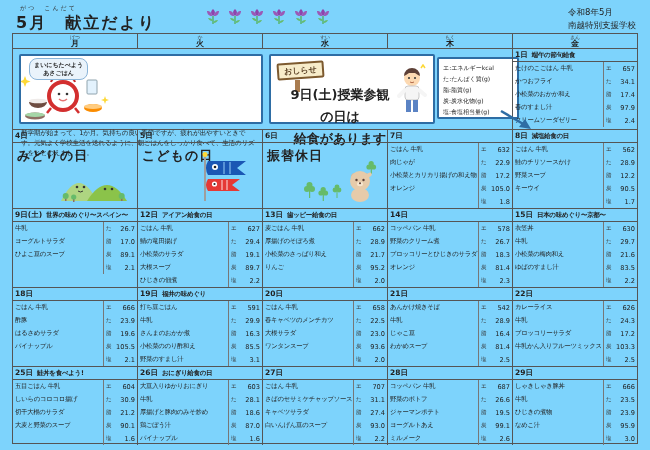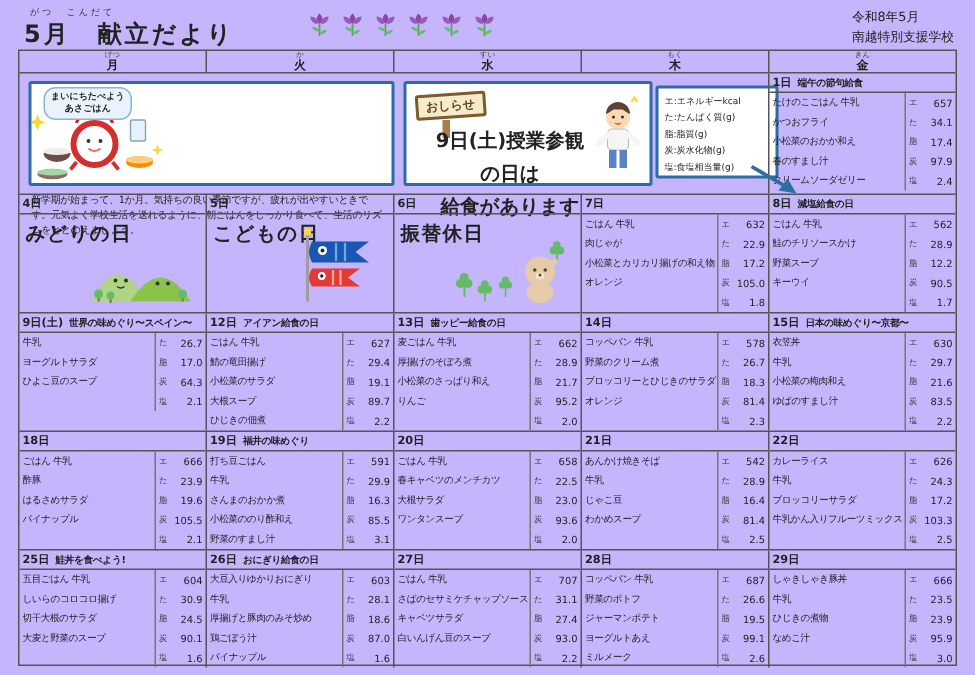--- a/index.html
+++ b/index.html
@@ -1,18 +1,18 @@
 <!DOCTYPE html>
 <html><head>
 <meta charset="utf-8">
 <style>
   * { margin:0; padding:0; box-sizing:border-box; }
   html,body { background:#fff; }
   .page {
-    position:relative; width:650px; height:450px; background:#c4b5fd;
+    position:relative; width:650px; height:450px; background:#7dd3fc;
     font-family:"DejaVu Sans", sans-serif; color:#222; overflow:hidden;
   }
   
   .hdr-title { position:absolute; left:16px; top:4px; }
   .title-ruby { display:block; font-size:6px; color:#333; letter-spacing:2px; padding-left:4px; }
   .title-main { display:block; font-size:16px; font-weight:bold; letter-spacing:2px; }
   .flower-row { position:absolute; left:205px; top:8px; display:flex; gap:6px; }
   .hdr-right { position:absolute; right:14px; top:6px; text-align:left; font-size:8.5px; line-height:1.5; }
   
   .calendar { position:absolute; left:12px; top:33px; width:626px; height:411px; border:1px solid #555; }
@@ -454,21 +454,21 @@
     <span class="m-name">ヨーグルトサラダ</span>
     <span class="m-vals">
       <span class="m-label">脂</span>
       <span class="m-value">17.0</span>
     </span>
   </div>
               <div class="m-line">
     <span class="m-name">ひよこ豆のスープ</span>
     <span class="m-vals">
       <span class="m-label">炭</span>
-      <span class="m-value">64.3</span>
+      <span class="m-value">89.1</span>
     </span>
   </div>
               <div class="m-line">
     <span class="m-name"></span>
     <span class="m-vals">
       <span class="m-label">塩</span>
       <span class="m-value">2.1</span>
     </span>
   </div>
             </div>
@@ -881,21 +881,21 @@
     <span class="m-name">しいらのコロコロ揚げ</span>
     <span class="m-vals">
       <span class="m-label">た</span>
       <span class="m-value">30.9</span>
     </span>
   </div>
               <div class="m-line">
     <span class="m-name">切干大根のサラダ</span>
     <span class="m-vals">
       <span class="m-label">脂</span>
-      <span class="m-value">24.5</span>
+      <span class="m-value">21.2</span>
     </span>
   </div>
               <div class="m-line">
     <span class="m-name">大麦と野菜のスープ</span>
     <span class="m-vals">
       <span class="m-label">炭</span>
       <span class="m-value">90.1</span>
     </span>
   </div>
               <div class="m-line">

